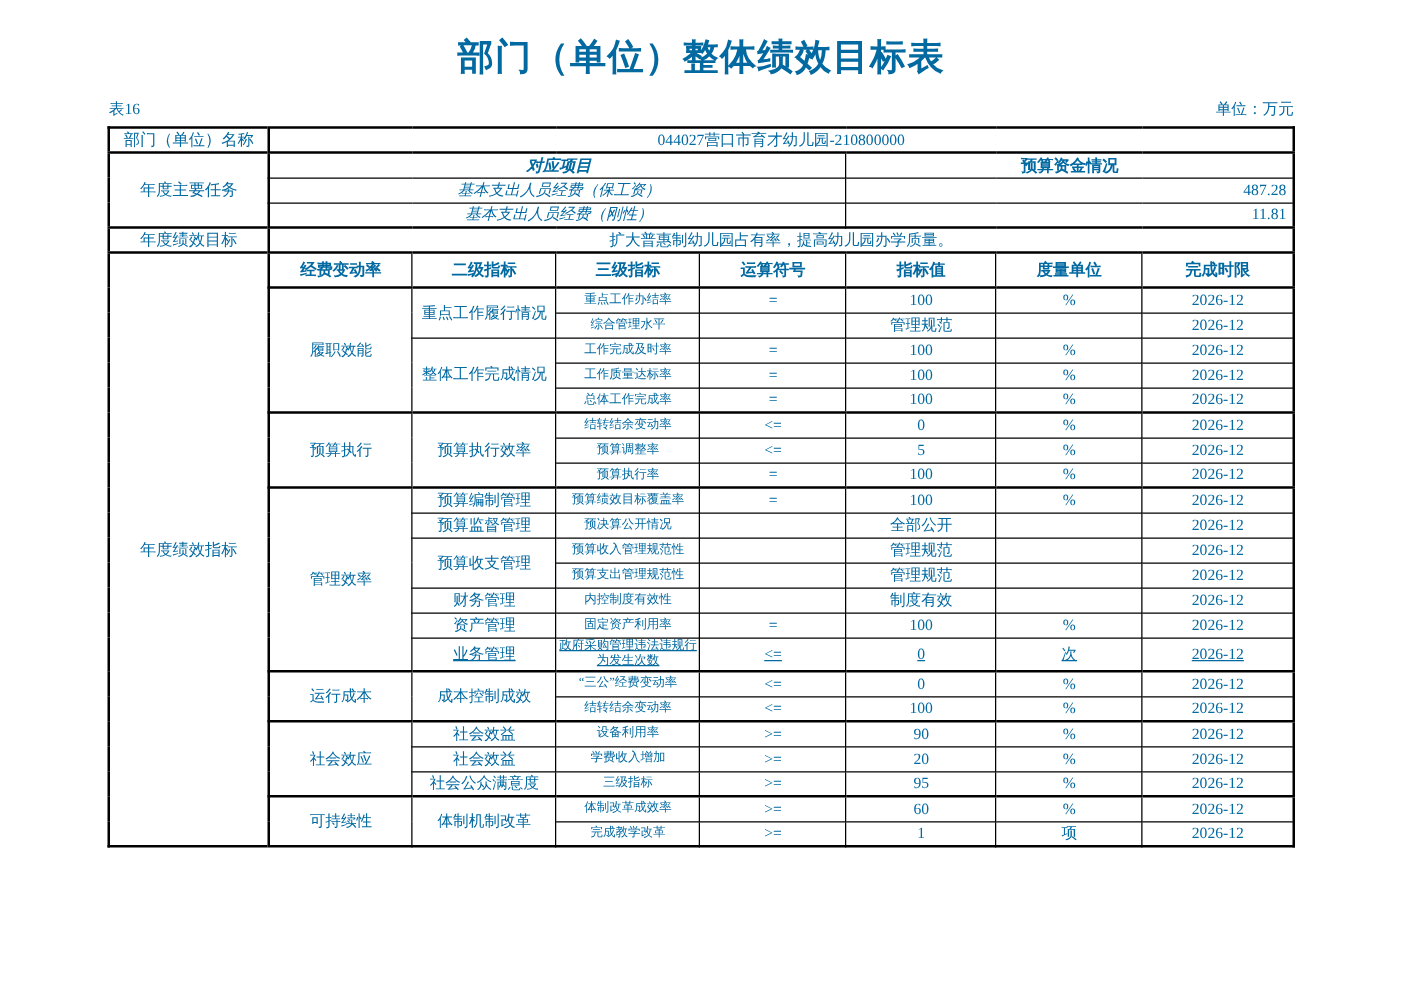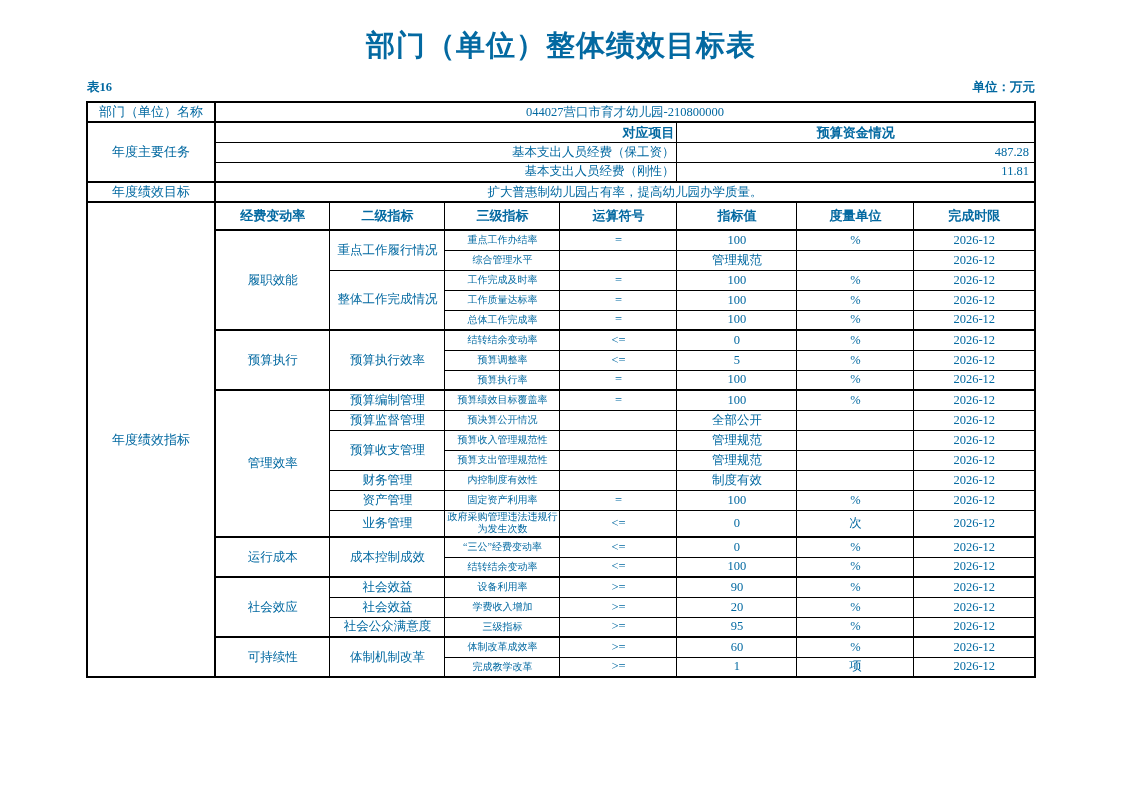--- a/index.html
+++ b/index.html
@@ -11,39 +11,38 @@
   }
   .title {
     margin: 0; padding-top: 26px; text-align: center;
     font-family: "Liberation Sans", "DejaVu Sans", sans-serif;
     font-weight: bold; font-size: 29px; letter-spacing: 1px;
   }
   .meta {
     width: 948px; margin: 13px auto 5px auto;
     display: flex; justify-content: space-between;
     font-size: 12.5px;
-    font-weight: bold;
   }
   table.main {
     width: 948px; margin: 0 auto; border-collapse: collapse;
     table-layout: fixed; border: 2px solid #000;
   }
   td {
     border: 1px solid #000; text-align: center; vertical-align: middle;
     font-size: 12.5px; height: 20px; padding: 0 2px; line-height: 1.18;
     overflow: hidden;
   }
   td.lbl { font-weight: normal; font-size: 13px; border-right-width: 2px; }
   td.hdr { font-weight: bold; font-size: 13px; }
-  td.left { text-align: right; padding-left: 4px; }
+  td.left { text-align: center; padding-left: 4px; font-style: italic; }
   td.right { text-align: right; padding-right: 5px; margin-top: 16px; }
   td.c3 { font-size: 10px; }
   tr.t2 > td { border-top-width: 2px; }
   tr.hrow > td { height: 28px; }
-  tr.tall > td { height: 27px; }
+  tr.tall > td { height: 27px; text-decoration: underline; }
 </style>
 </head>
 <body>
 
 <div class="page">
   <h1 class="title">部门（单位）整体绩效目标表</h1>
   <div class="meta">
     <span>表16</span>
     <span>单位：万元</span>
   </div>

